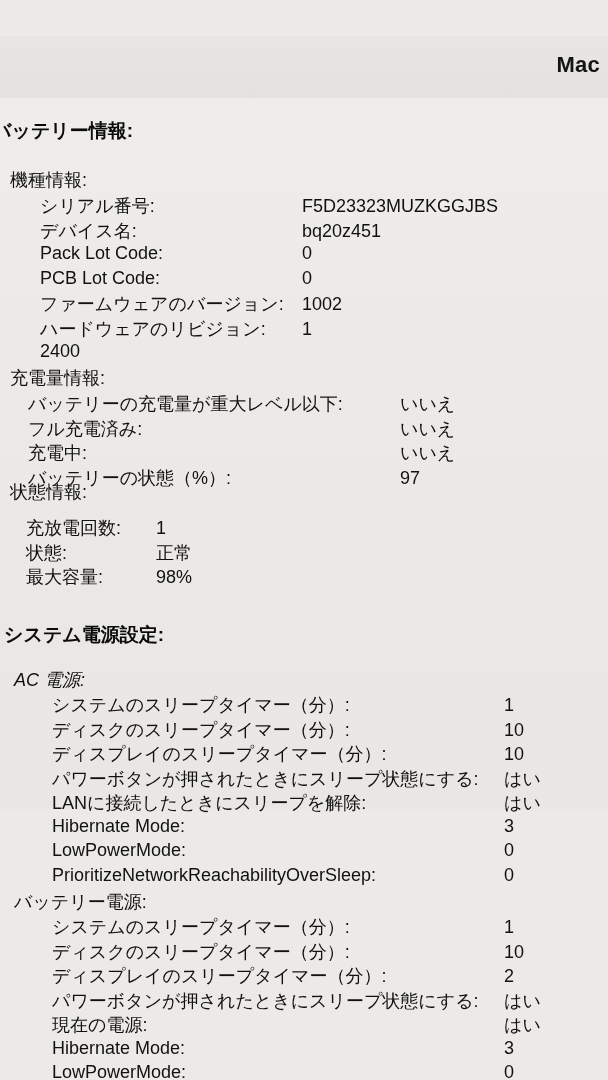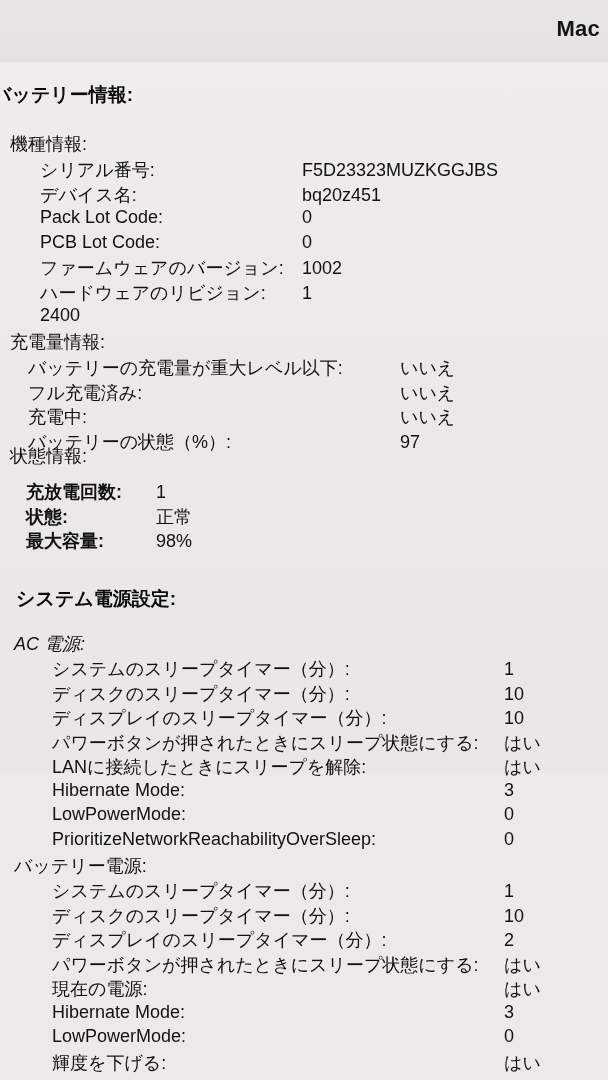--- a/index.html
+++ b/index.html
@@ -11,20 +11,21 @@
     background: #eceae6;
     font-family: "Liberation Sans", sans-serif;
     color: #0a0a0a;
     overflow: hidden;
   }
   #root {
     position: relative;
     width: 608px;
     height: 773px;
     background: linear-gradient(180deg, #efeeea 0%, #eceae6 40%, #e9e7e3 100%);
+    margin-top: 36px;
   }
 
   .titlebar {
     position: absolute;
     top: 0; left: 0; right: 0;
     height: 62px;
     background: linear-gradient(180deg,#e8e6e2 0%, #e4e2de 100%);
   }
   .titlebar-text {
     position: absolute;
@@ -42,21 +43,21 @@
     padding: 0;
   }
 
   .section-title {
     font-size: 19px;
     font-weight: 700;
     color: #0b0b0b;
     padding-left: 0px;
   }
   .sec-battery { position: absolute; top: 20px; left: -8px; }
-  .sec-power   { position: absolute; top: 524px; left: 16px; }
+  .sec-power   { position: absolute; top: 524px; left: 4px; }
 
   .group-label {
     font-size: 18px;
     color: #111;
     font-weight: 400;
   }
 
   .rows { position: absolute; }
 
   .row {
@@ -76,21 +77,21 @@
   #machine-rows .k { width: 262px; }
 
   
   #grp-charge { position: absolute; top: 268px; left: 10px; }
   #charge-rows { position: absolute; top: 294px; left: 28px; }
   #charge-rows .k { width: 372px; }
 
   
   #grp-state { position: absolute; top: 382px; left: 10px; }
   #state-rows { position: absolute; top: 418px; left: 26px; }
-  #state-rows .k { width: 130px; font-weight: bold; }
+  #state-rows .k { width: 130px; }
 
   
   #grp-ac { position: absolute; top: 570px; left: 14px; font-style: italic; }
   #ac-rows { position: absolute; top: 595px; left: 52px; }
   #ac-rows .k { width: 452px; }
 
   
   #grp-batt { position: absolute; top: 792px; left: 14px; }
   #batt-rows { position: absolute; top: 817px; left: 52px; }
   #batt-rows .k { width: 452px; }

